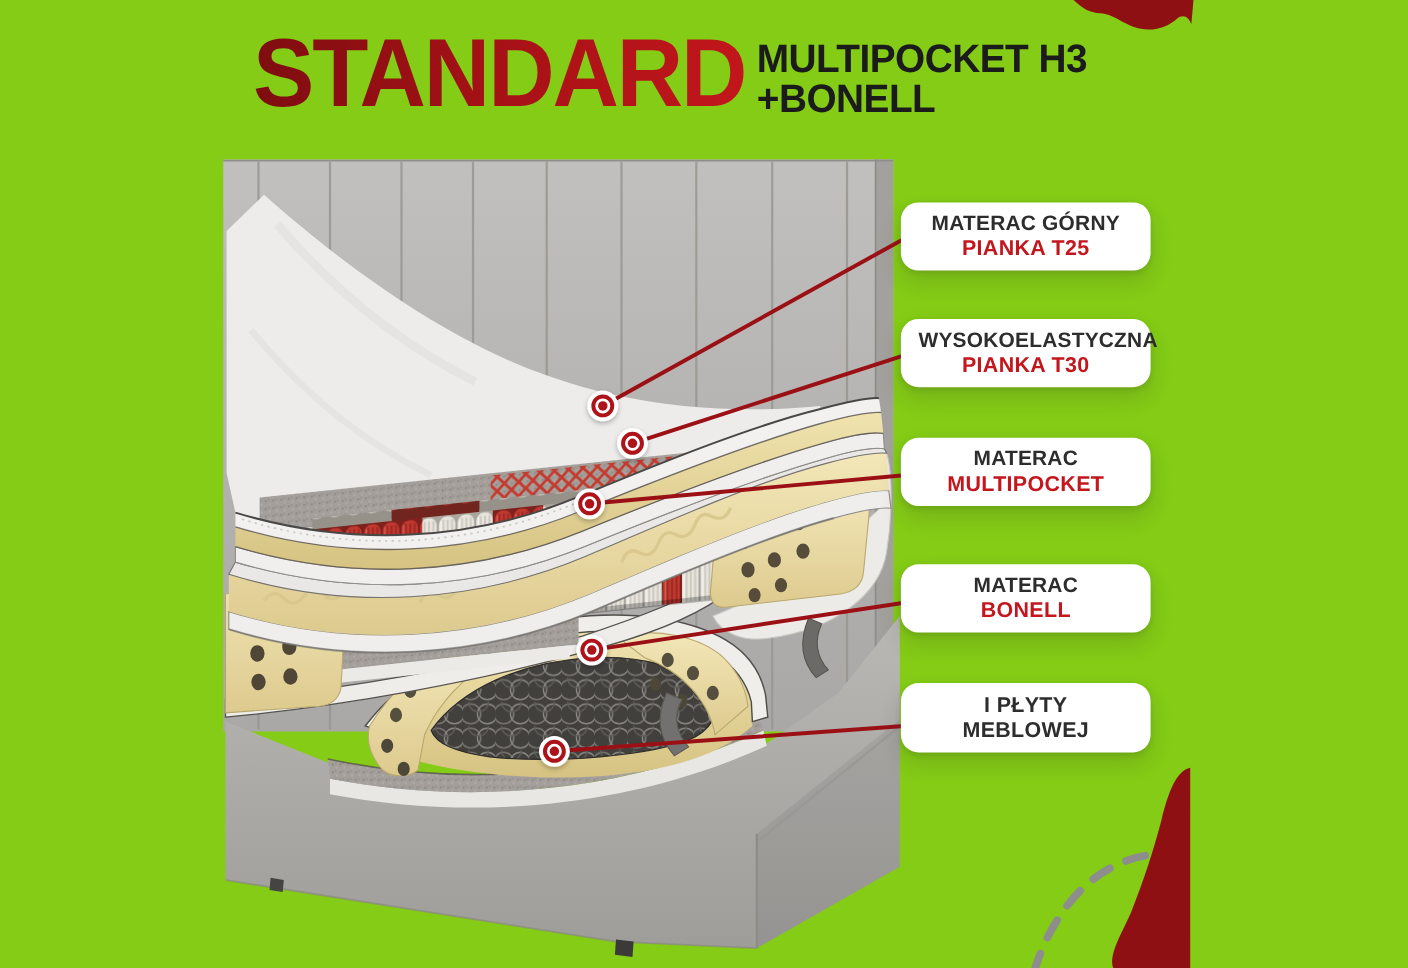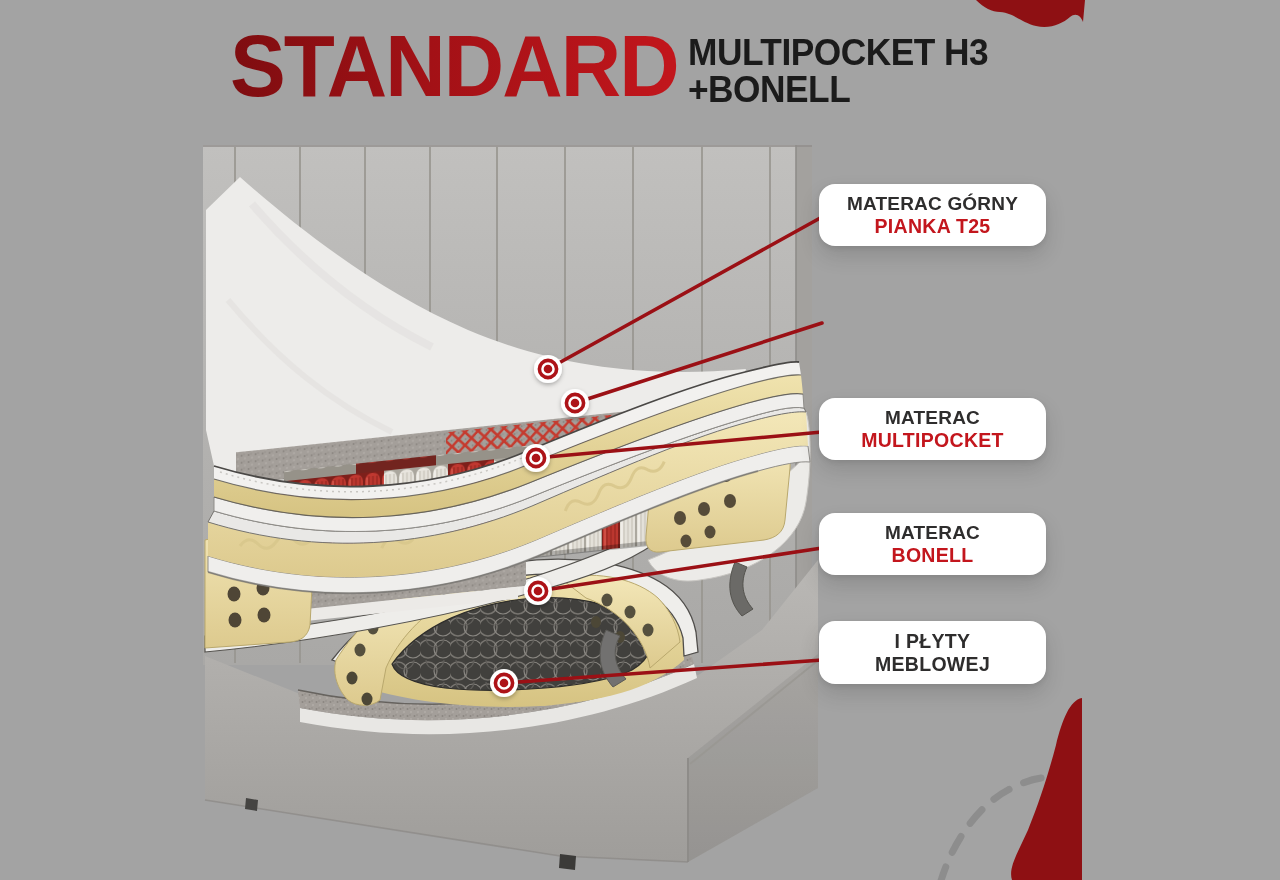--- a/index.html
+++ b/index.html
@@ -1,17 +1,17 @@
 <!DOCTYPE html>
 <html style="--accent: #c3161d;"><head>
 <meta charset="utf-8">
 <style>
   html,body{margin:0;padding:0;background:#ffffff;}
   body{width:1280px;height:880px;overflow:hidden;font-family:"Liberation Sans",sans-serif;}
-  .stage{position:relative;width:1280px;height:880px;background:#a3a3a3;}
+  .stage{position:relative;width:1280px;height:880px;background:#84cc16;}
   .stage svg.scene{position:absolute;left:0;top:0;z-index:1;}
   .title-main{
     position:absolute;left:230px;top:22px;z-index:3;
     font-size:88px;font-weight:800;letter-spacing:-2px;line-height:1;
     transform:scaleX(.95);transform-origin:left top;
     background:linear-gradient(90deg,#7e0d10 0%,#a31116 45%,#c2161c 100%);
     -webkit-background-clip:text;background-clip:text;color:transparent;
     white-space:nowrap;
   }
   .title-sub{
@@ -281,20 +281,24 @@
 <div class="title-main">STANDARD</div>
 <div class="title-sub">
   <div>MULTIPOCKET H3</div>
   <div>+BONELL</div>
 </div>
 
 <div class="label-card c1">
   <span class="l1">MATERAC GÓRNY</span>
   <span class="l2">PIANKA T25</span>
 </div>
+<div class="label-card c2">
+  <span class="l1">WYSOKOELASTYCZNA</span>
+  <span class="l2">PIANKA T30</span>
+</div>
 <div class="label-card c3">
   <span class="l1">MATERAC</span>
   <span class="l2">MULTIPOCKET</span>
 </div>
 <div class="label-card c4">
   <span class="l1">MATERAC</span>
   <span class="l2">BONELL</span>
 </div>
 <div class="label-card c5">
   <span class="l2 dark">I PŁYTY MEBLOWEJ</span>

